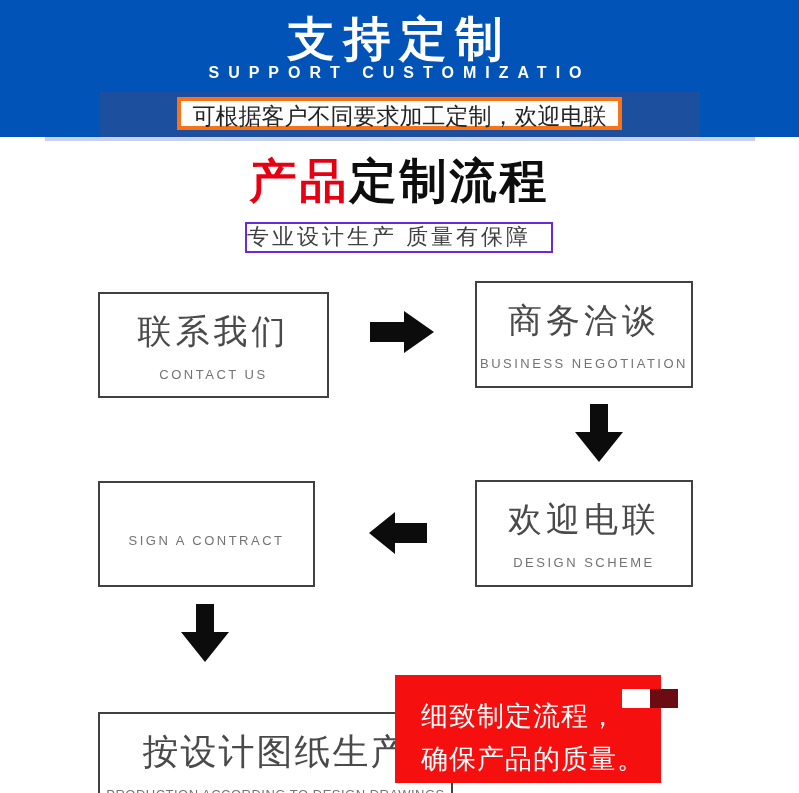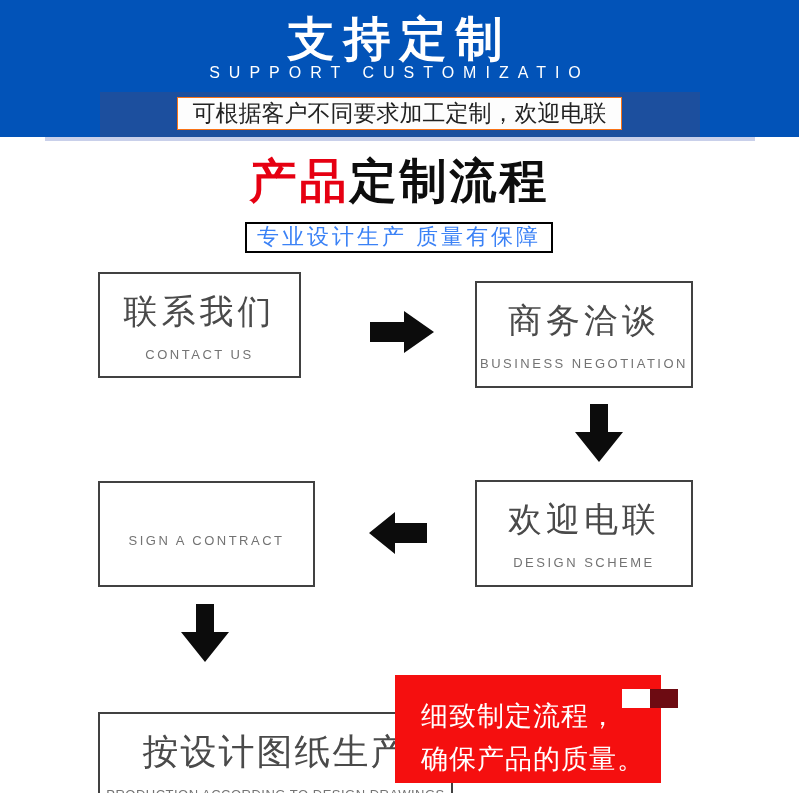--- a/index.html
+++ b/index.html
@@ -4,41 +4,41 @@
 <style>
   html,body{margin:0;padding:0;background:#fff;}
   .page{position:relative;width:799px;height:793px;background:#fff;overflow:hidden;
         font-family:"Liberation Sans","DejaVu Sans",sans-serif;}
 
   
   .banner{position:absolute;left:0;top:0;width:799px;height:137px;background:var(--banner_blue);}
   .banner-title{position:absolute;left:0;top:8px;width:100%;text-align:center;
 Color:#fff;color:#fff;font-size:47px;font-weight:bold;letter-spacing:9px;}
   .banner-sub{position:absolute;left:0;top:64px;width:100%;text-align:center;
-      color:#fff;font-size:16px;letter-spacing:9px;font-weight:normal;}
+      color:#fff;font-size:16px;letter-spacing:9px;font-weight:bold;}
   .band{position:absolute;left:100px;top:92px;width:600px;height:45px;background:var(--band_blue);}
   .note-box{position:absolute;left:177px;top:97px;width:445px;height:33px;box-sizing:border-box;
-      background:#fdfdfd;border:1px solid #f97316;text-align:center;line-height:31px;
+      background:#fdfdfd;border:4px solid #f97316;text-align:center;line-height:31px;
       font-size:23px;color:#222;}
   .edge-strip{position:absolute;left:45px;top:137px;width:710px;height:4px;background:var(--strip_blue);}
 
   
   .main-title{position:absolute;left:0;top:155px;width:100%;text-align:center;
       font-size:47px;font-weight:bold;letter-spacing:3px;color:#0d0d0d;line-height:52px;}
   .main-title .red{color:var(--red_accent);}
   .tagline-box{position:absolute;left:245px;top:222px;width:308px;height:31px;box-sizing:border-box;
-      border:2px solid #000000;background:#fff;text-align:center;line-height:26px;
-      font-size:22px;color:#3b82f6;letter-spacing:3px;}
+      border:2px solid #6d28d9;background:#fff;text-align:left;line-height:26px;
+      font-size:22px;color:#404040;letter-spacing:3px;}
 
   
   .fbox{position:absolute;box-sizing:border-box;background:#fff;border:2px solid #414141;
       display:flex;flex-direction:column;align-items:center;justify-content:center;}
   .fbox .zh{font-size:34px;color:#4a4a4a;letter-spacing:4px;white-space:nowrap;}
   .fbox .en{font-size:13px;color:#737373;letter-spacing:2.5px;margin-top:12px;white-space:nowrap;}
-  #box1{left:98px;top:272px;width:203px;height:106px;}
+  #box1{left:98px;top:292px;width:231px;height:106px;}
   #box2{left:475px;top:281px;width:218px;height:107px;}
   #box3{left:98px;top:481px;width:217px;height:106px;}
   #box4{left:475px;top:480px;width:218px;height:107px;}
   #box5{left:98px;top:712px;width:355px;height:105px;}
   #box5 .zh{font-size:36px;letter-spacing:2px;}
   #box5 .en{font-size:13px;letter-spacing:0.5px;margin-top:10px;}
 
   
   .callout{position:absolute;left:395px;top:675px;width:266px;height:108px;
       background:var(--callout_red);color:#fff;}

